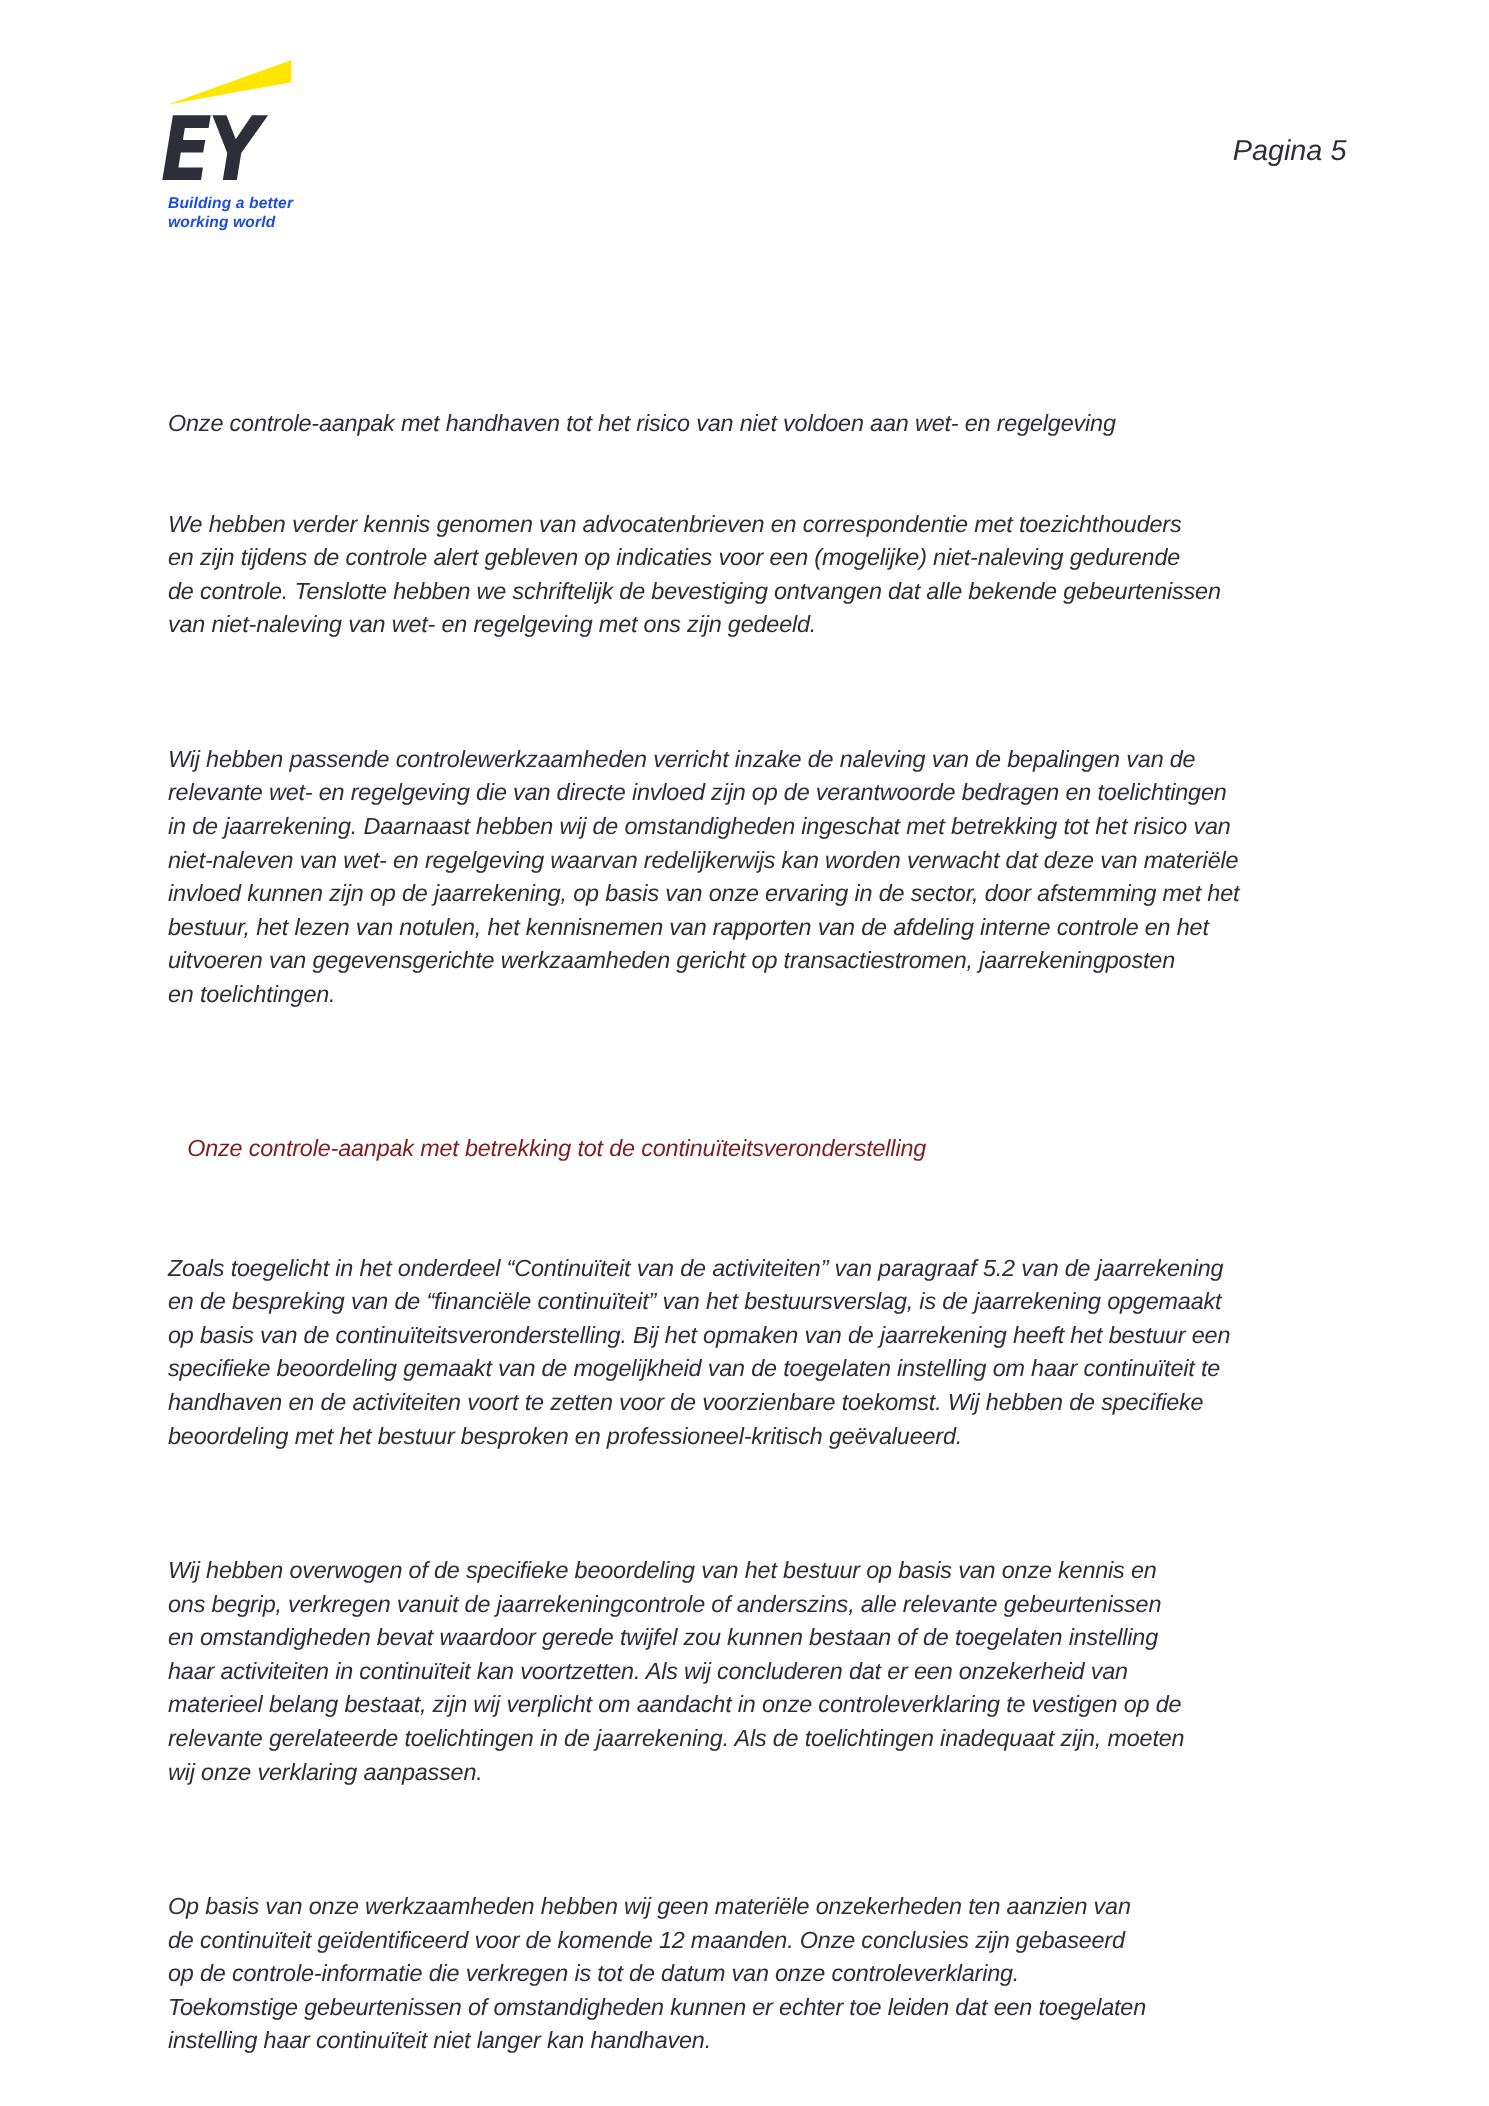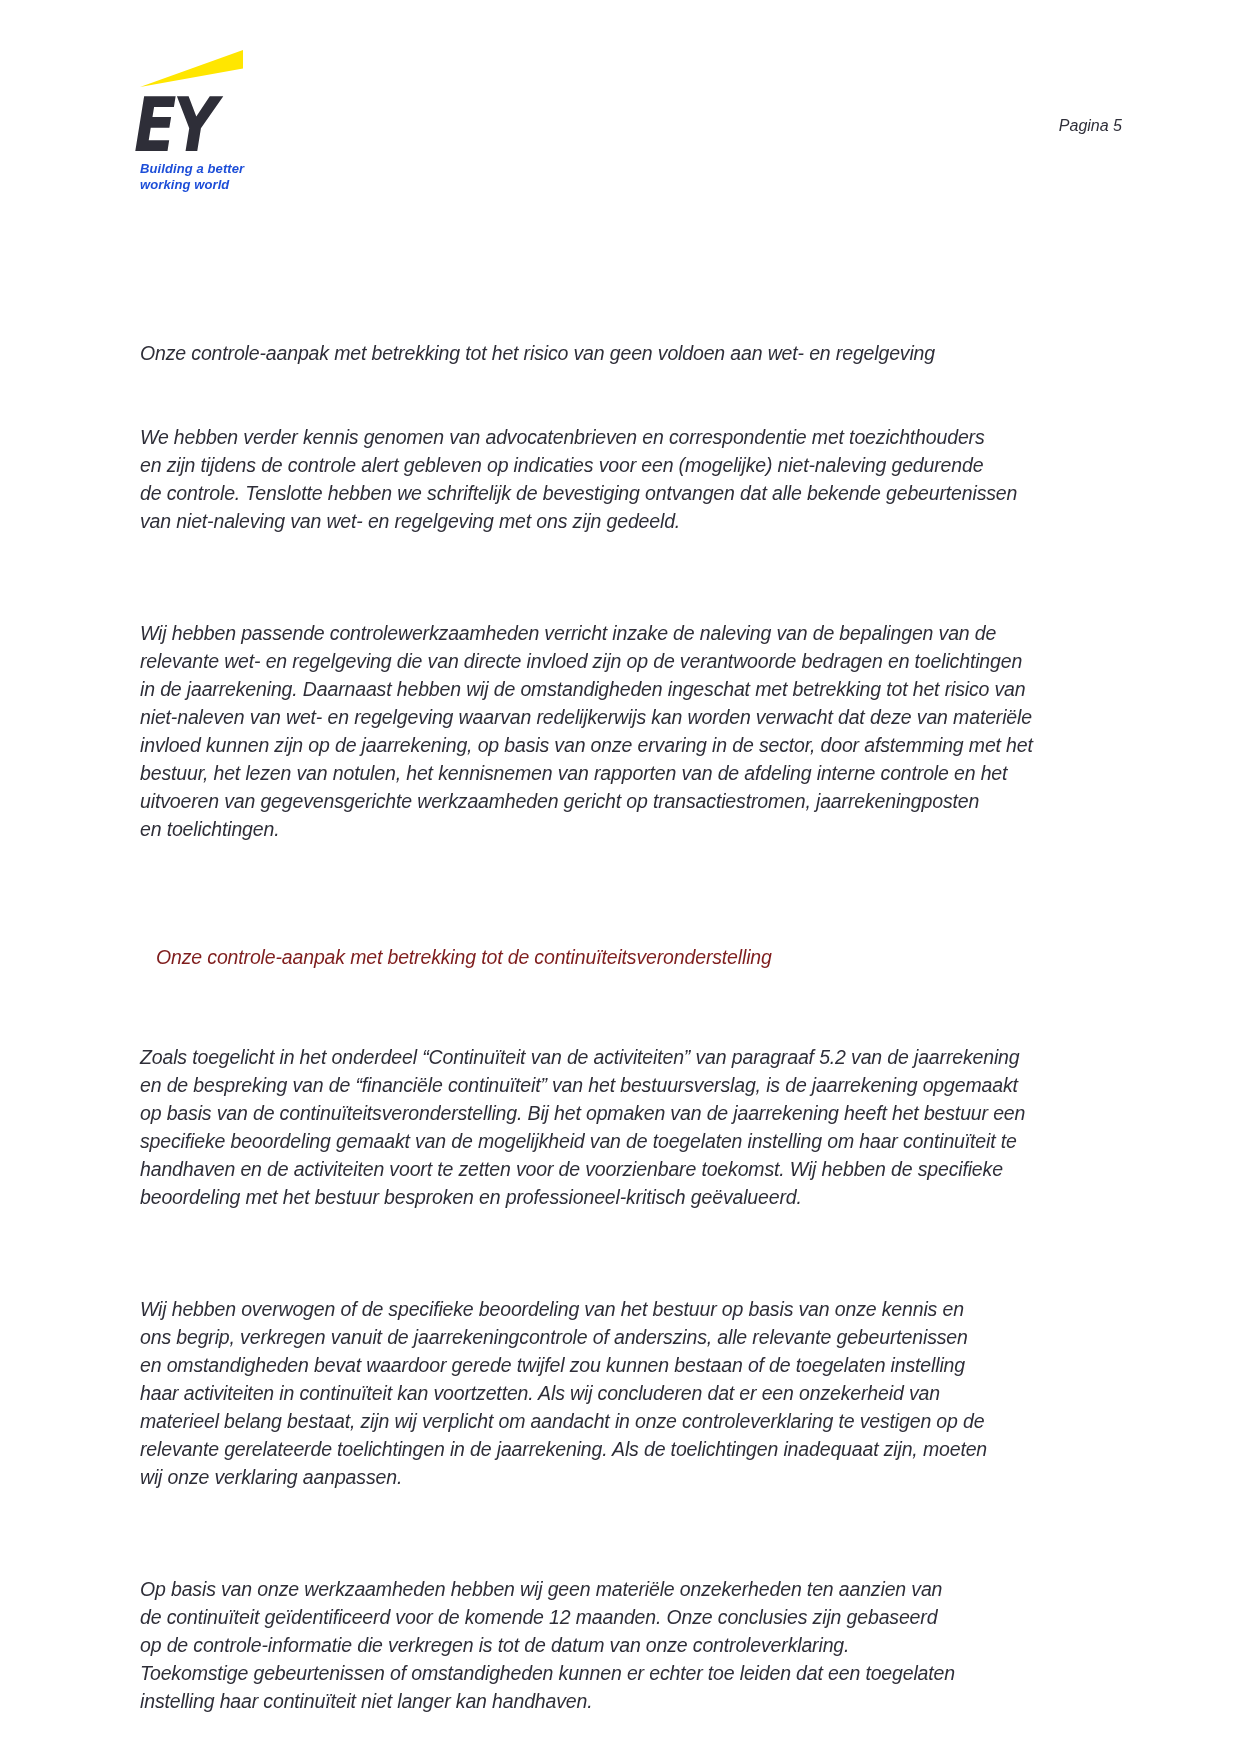--- a/index.html
+++ b/index.html
@@ -37,21 +37,21 @@
     font-weight: bold;
     line-height: 15.5px;
     letter-spacing: 0.1px;
     color: #1d4ed8;
     white-space: pre;
   }
 
   
   .page-number {
     position: absolute; right: 119px; top: 114px;
-    font-size: 16px;
+    font-size: 24px;
     line-height: 24px;
     color: #2e2e38;
   }
 
   
   .content {
     position: absolute; left: 140px; top: 283px; width: 1030px;
     font-size: 19.5px;
     line-height: 28px;
     letter-spacing: -0.15px;
@@ -70,21 +70,21 @@
   <div class="logo">
     <div class="beam"></div>
     <div class="ey-letters">EY</div>
     <div class="tagline">Building a better
 working world</div>
   </div>
 
   <div class="page-number">Pagina 5</div>
 
   <main class="content">
-    <p class="lead">Onze controle-aanpak met betrekking tot het risico van geen voldoen aan wet- en regelgeving</p>
+    <p class="lead">Onze controle-aanpak met handhaven tot het risico van niet voldoen aan wet- en regelgeving</p>
     <p class="para">We hebben verder kennis genomen van advocatenbrieven en correspondentie met toezichthouders
 en zijn tijdens de controle alert gebleven op indicaties voor een (mogelijke) niet-naleving gedurende
 de controle. Tenslotte hebben we schriftelijk de bevestiging ontvangen dat alle bekende gebeurtenissen
 van niet-naleving van wet- en regelgeving met ons zijn gedeeld.</p>
     <p class="para">Wij hebben passende controlewerkzaamheden verricht inzake de naleving van de bepalingen van de
 relevante wet- en regelgeving die van directe invloed zijn op de verantwoorde bedragen en toelichtingen
 in de jaarrekening. Daarnaast hebben wij de omstandigheden ingeschat met betrekking tot het risico van
 niet-naleven van wet- en regelgeving waarvan redelijkerwijs kan worden verwacht dat deze van materiële
 invloed kunnen zijn op de jaarrekening, op basis van onze ervaring in de sector, door afstemming met het
 bestuur, het lezen van notulen, het kennisnemen van rapporten van de afdeling interne controle en het

